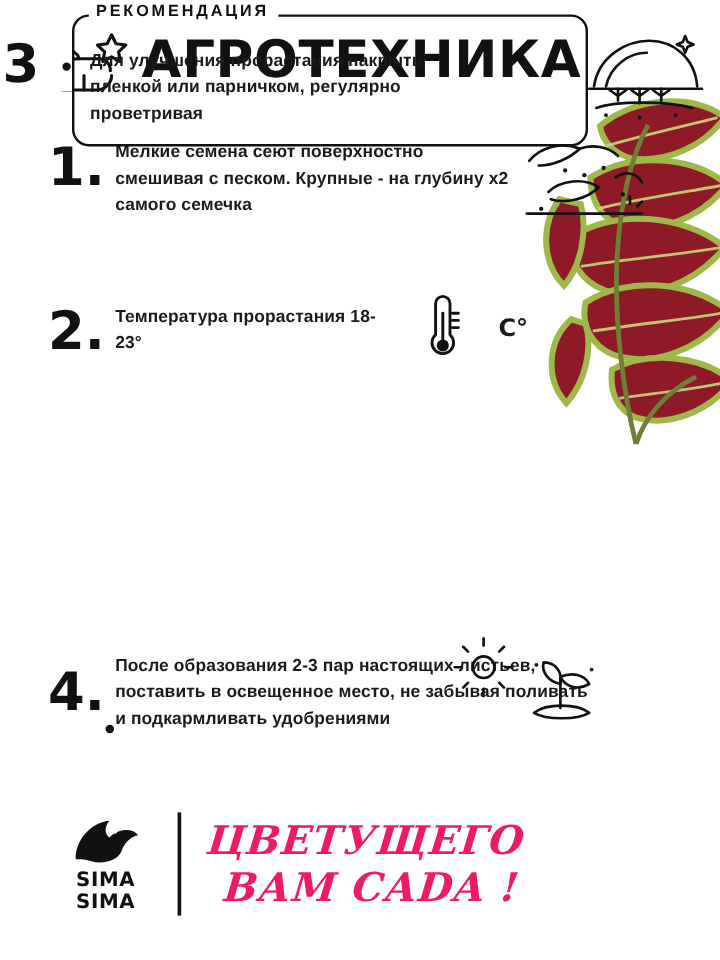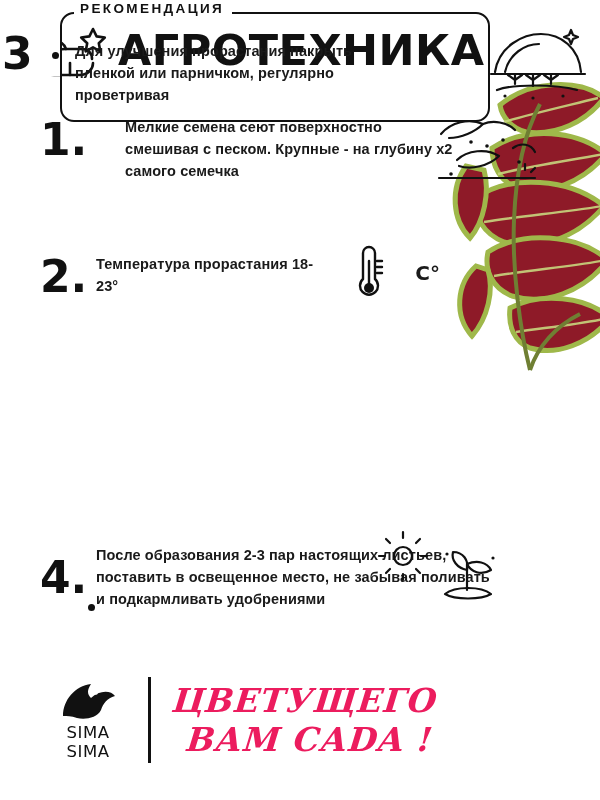--- a/index.html
+++ b/index.html
@@ -78,21 +78,21 @@
     font-size: 14.5px;
     line-height: 22px;
     font-weight: bold;
     color: #1a1a1a;
     letter-spacing: 0.1px;
   }
 
   
   #step1 { top: 110px; left: 40px; width: 420px; }
   #step1 .step-num { padding-top: 8px; }
-  #step1 .step-text { padding-top: 6px; width: 330px; margin-left: 29px; }
+  #step1 .step-text { padding-top: 6px; width: 330px; }
 
   
   #step2 { top: 245px; left: 40px; width: 400px; }
   #step2 .step-num { padding-top: 10px; }
   #step2 .step-body { display: flex; align-items: center; gap: 12px; }
   #step2 .step-text { padding-top: 4px; }
 
   .thermo {
     margin-left: 10px;
     width: 52px;
@@ -192,21 +192,21 @@
     align-items: center;
   }
   .brand {
     width: 92px;
     flex: 0 0 92px;
     text-align: center;
   }
   .brand-mark { width: 62px; height: 42px; margin: 0 auto; display: block; }
   .brand-name {
     font-family: "DejaVu Sans", sans-serif;
-    font-weight: normal;
+    font-weight: bold;
     font-size: 16.5px;
     letter-spacing: 0.5px;
     color: #111111;
     line-height: 17px;
     margin-top: 2px;
   }
   .divider {
     width: 3px;
     height: 86px;
     background: #111111;

